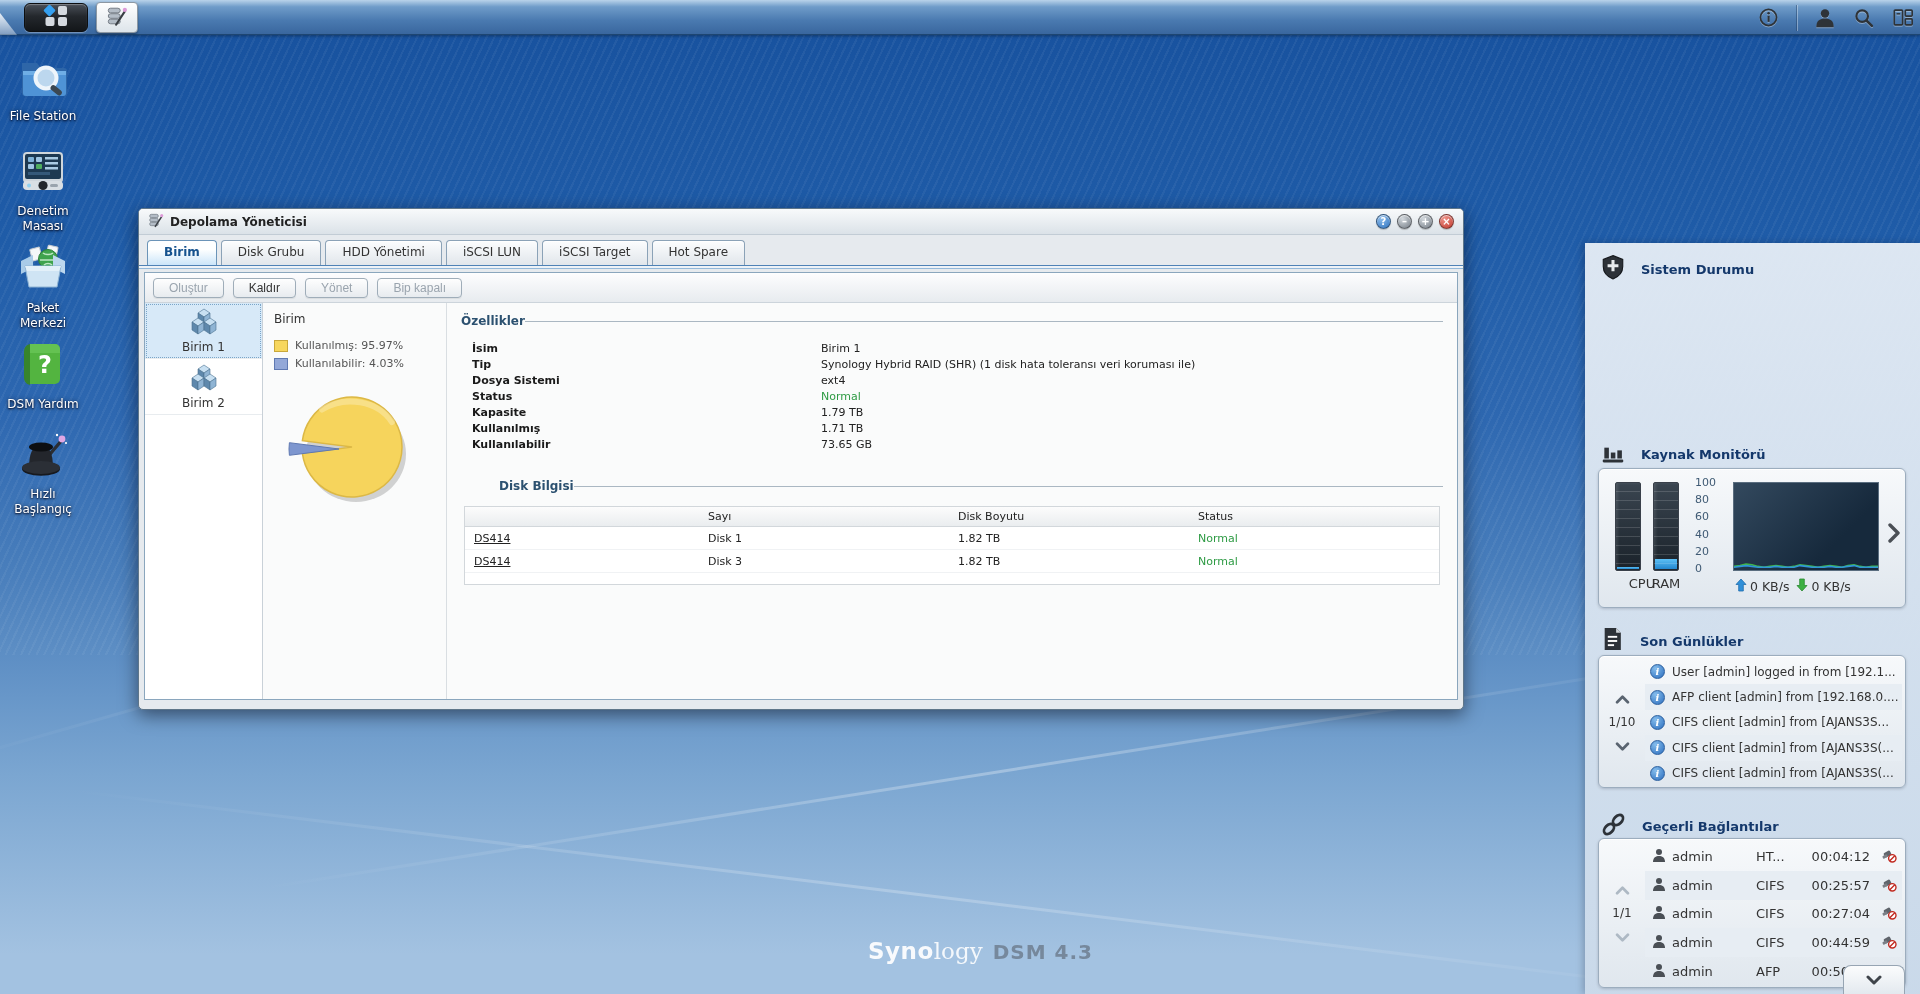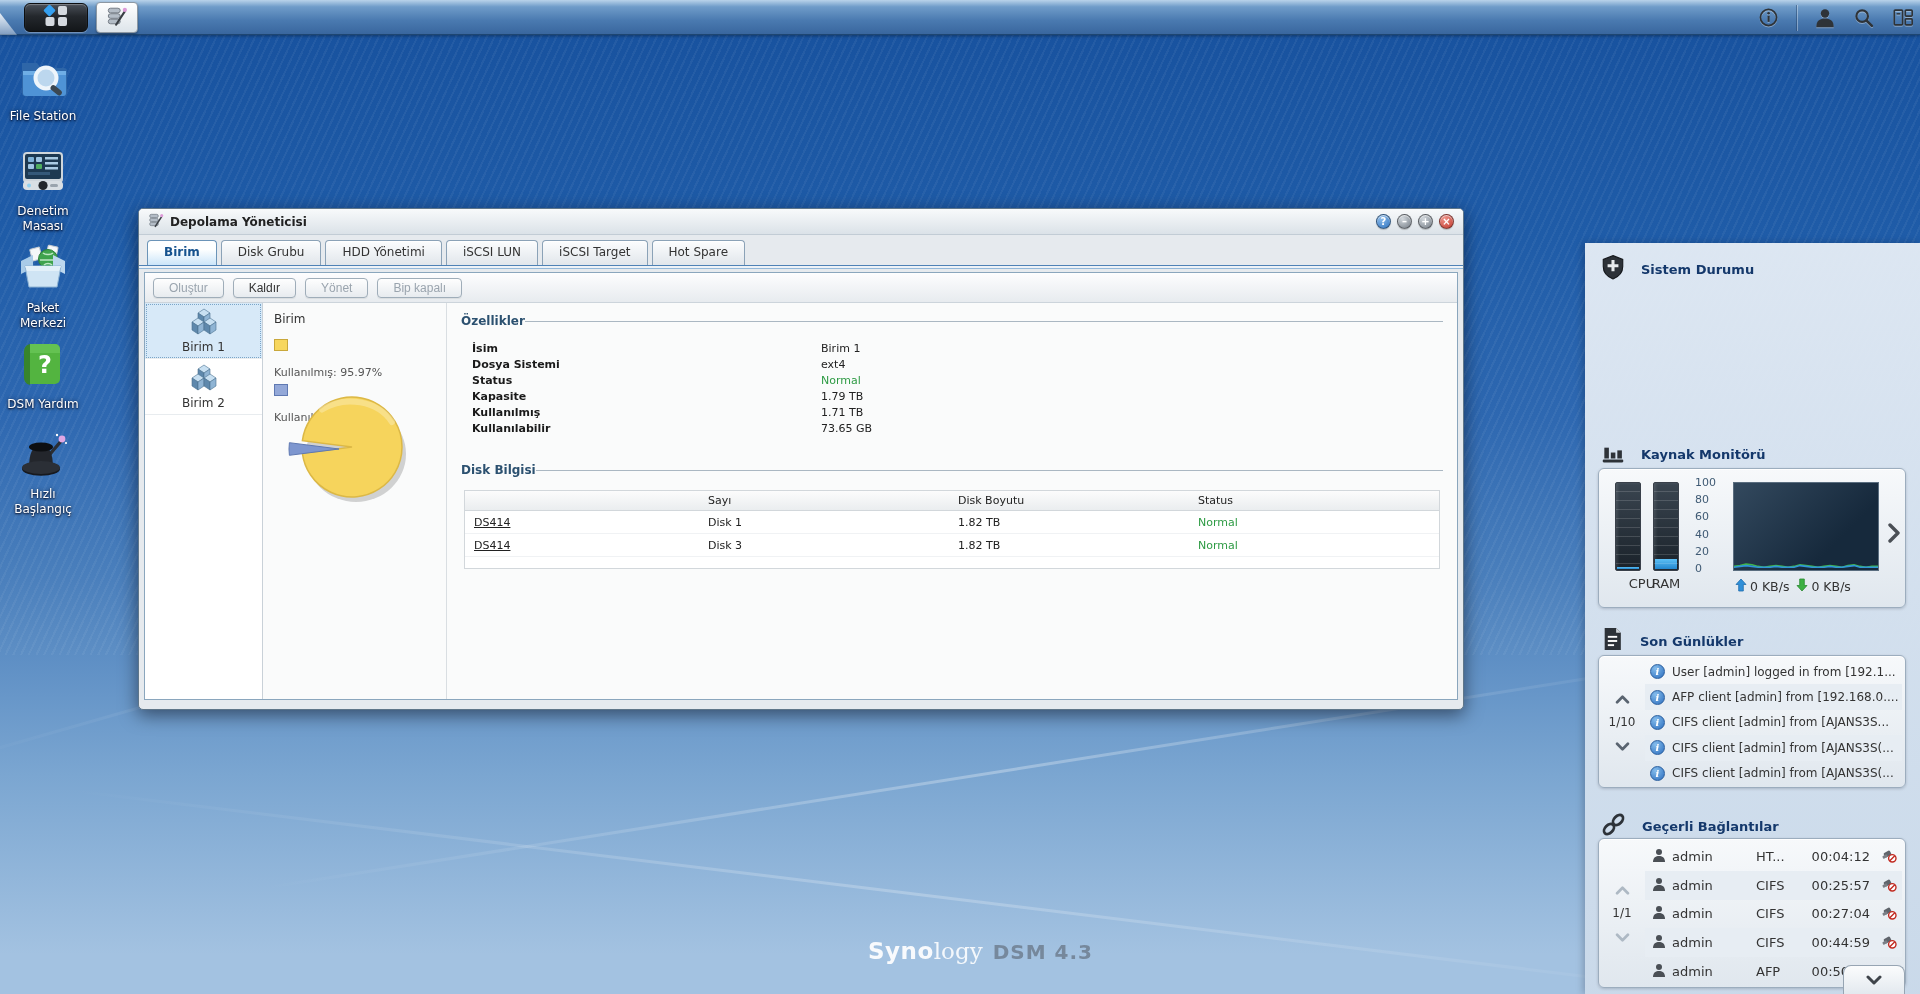--- a/index.html
+++ b/index.html
@@ -82,34 +82,34 @@
   .tbtn.disabled { color:#9aa4ae; }
 
   #win-body { display:flex; height:396px; }
   #vol-list { width:118px; background:#fff; border-right:1px solid #c9d1d8; }
   .vrow { height:56px; display:flex; flex-direction:column; align-items:center; justify-content:center;
     gap:2px; font-size:12px; color:#333; cursor:pointer; border-bottom:1px solid #e8ecef; }
   .vrow.selected { background:#d7e9f8; outline:1px dotted #7aa5c8; outline-offset:-2px; }
 
   #mid-panel { width:184px; border-right:1px solid #d9dee2; position:relative; padding:9px 0 0 11px; }
   #mid-head { font-size:12px; color:#333; margin-bottom:13px; }
-  .leg-row { display:flex; align-items:flex-start; gap:15px; margin-bottom:5px;flex-direction:column; }
+  .leg-row { display:flex; align-items:flex-end; gap:7px; margin-bottom:5px; }
   .leg-swatch { width:14px; height:12px; border:1px solid; }
   .leg-lbl { font-size:11px; color:#555; }
   #pie-wrap { position:absolute; left:24px; top:84px; }
 
   #right-panel { flex:1; padding:6px 14px 0 14px; overflow:hidden; }
   .sec-head { display:flex; align-items:center; margin-top:5px; }
   .sec-title { font-size:12px; font-weight:bold; color:#2c5170; white-space:nowrap; }
   .sec-rule { flex:1; height:1px; background:#aab7c2; }
   #props { margin:12px 0 0 0; }
   .prow { display:flex; height:16px; font-size:11px; align-items:center; }
   .plabel { width:360px; padding-left:11px; font-weight:bold; color:#1a1a1a; }
   .pval { color:#222; }
-  #disk-sec { margin-top:27px; }
+  #disk-sec { margin-top:27px;margin-left:38px; }
   #tbl { margin:13px 3px 0 3px; border:1px solid #d2d7db; background:#fff; }
   #thead { display:flex; height:20px; align-items:center; font-size:11px; color:#222;
     background:linear-gradient(180deg,#fcfcfc,#eaedef); border-bottom:1px solid #d2d7db; }
   .trow { display:flex; height:23px; align-items:center; font-size:11px; color:#222;
     border-bottom:1px solid #f0f2f4; cursor:default; }
   .c0 { width:243px; padding-left:9px;text-decoration:underline; } .c1 { width:250px; } .c2 { width:240px; } .c3 { flex:1; }
   #tbl-pad { height:11px; }
 
   
   #widgets { position:absolute; left:1585px; top:243px; width:335px; height:751px; z-index:20;
@@ -389,20 +389,24 @@
           <div class="sec-head">
             <span class="sec-title">Özellikler</span>
             <span class="sec-rule"></span>
           </div>
           <div id="props">
               <div class="prow">
                 <span class="plabel">İsim</span>
                 <span class="pval">Birim 1</span>
               </div>
               <div class="prow">
+                <span class="plabel">Tip</span>
+                <span class="pval">Synology Hybrid RAID (SHR) (1 disk hata toleransı veri koruması ile)</span>
+              </div>
+              <div class="prow">
                 <span class="plabel">Dosya Sistemi</span>
                 <span class="pval">ext4</span>
               </div>
               <div class="prow">
                 <span class="plabel">Status</span>
                 <span class="pval" style="color: rgb(46, 155, 68);">Normal</span>
               </div>
               <div class="prow">
                 <span class="plabel">Kapasite</span>
                 <span class="pval">1.79 TB</span>

